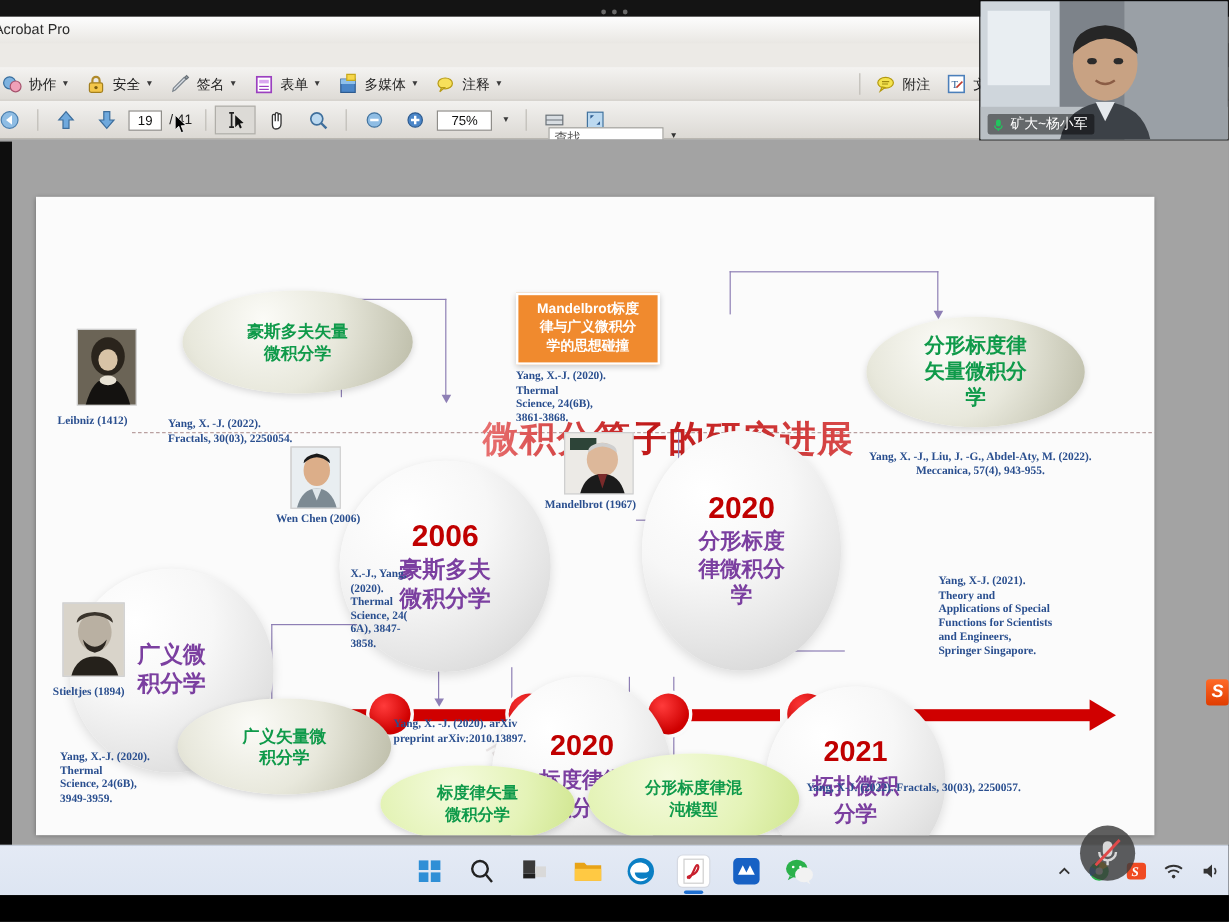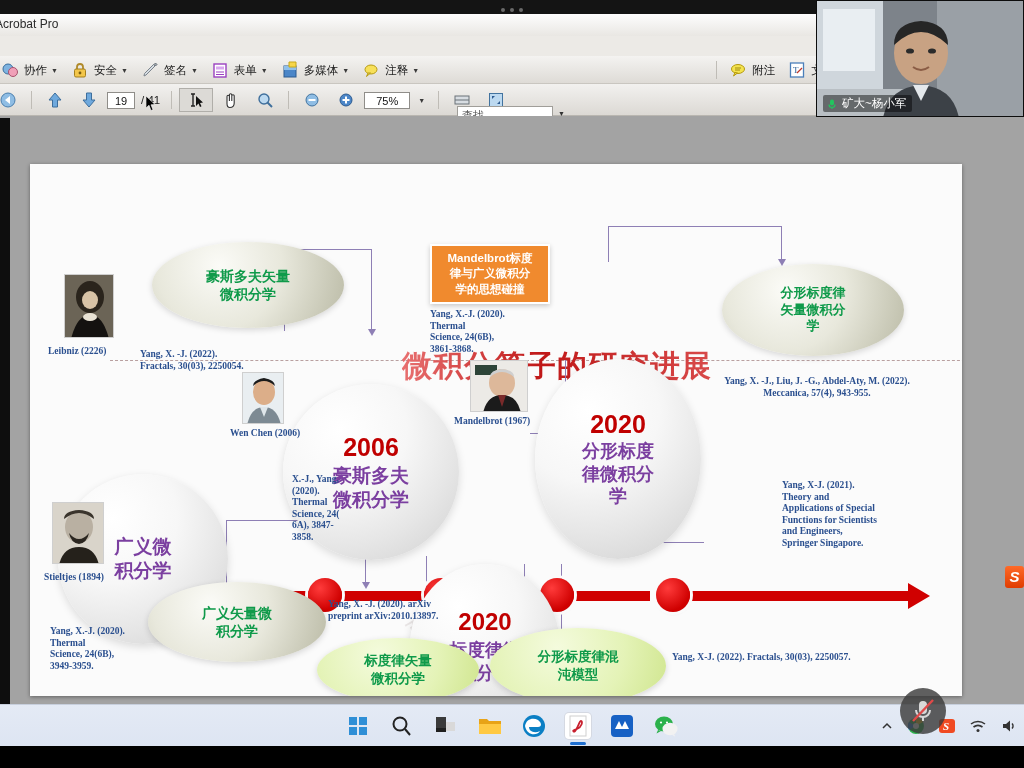--- a/index.html
+++ b/index.html
@@ -412,27 +412,31 @@
         <div class="sphere" style="left:505px;top:195px;width:166px;height:200px;">
           <div class="sph-year" style="font-size:25px;">2020</div>
           <div class="sph-txt" style="font-size:18px;margin-top:1px;">分形标度<br>律微积分<br>学</div>
         </div>
 
         <div class="sphere" style="left:380px;top:400px;width:150px;height:164px;">
           <div class="sph-year" style="font-size:24px;">2020</div>
           <div class="sph-txt" style="font-size:18px;margin-top:3px;">标度律微<br>积分学</div>
         </div>
 
+        <div class="sphere" style="left:608px;top:408px;width:150px;height:158px;">
+          <div class="sph-year" style="font-size:24px;">2021</div>
+          <div class="sph-txt" style="font-size:18px;margin-top:3px;">拓扑微积<br>分学</div>
+        </div>
 
         <div class="ellipse ell-gray" style="left:122px;top:78px;width:192px;height:86px;">
           <div class="ell-txt" style="font-size:14px;">豪斯多夫矢量<br>微积分学</div>
         </div>
 
         <div class="ellipse ell-gray" style="left:692px;top:100px;width:182px;height:92px;">
-          <div class="ell-txt" style="font-size:13px;">分形标度律<br>矢量微积分<br>学</div>
+          <div class="ell-txt" style="font-size:17px;">分形标度律<br>矢量微积分<br>学</div>
         </div>
 
         <div class="ellipse ell-gray" style="left:118px;top:418px;width:178px;height:80px;">
           <div class="ell-txt" style="font-size:14px;">广义矢量微<br>积分学</div>
         </div>
 
         <div class="ellipse ell-green" style="left:287px;top:474px;width:162px;height:64px;">
           <div class="ell-txt" style="font-size:13.5px;">标度律矢量<br>微积分学</div>
         </div>
 
@@ -446,21 +450,21 @@
 
         <div class="portrait" style="left:34px;top:110px;width:50px;height:64px;">
           <svg width="50" height="64" viewBox="0 0 50 64">
             <rect width="50" height="64" fill="#6b6456"></rect>
             <ellipse cx="25" cy="22" rx="14" ry="16" fill="#2a241c"></ellipse>
             <ellipse cx="25" cy="25" rx="8" ry="9" fill="#d8c3a6"></ellipse>
             <path d="M6 64 Q12 40 25 40 Q38 40 44 64z" fill="#141210"></path>
             <ellipse cx="25" cy="42" rx="7" ry="4" fill="#e8e2d4"></ellipse>
           </svg>
         </div>
-        <div class="caption" style="left:18px;top:182px;">Leibniz (2226)</div>
+        <div class="caption" style="left:18px;top:182px;">Leibniz (1412)</div>
 
         <div class="portrait" style="left:212px;top:208px;width:42px;height:52px;">
           <svg width="42" height="52" viewBox="0 0 42 52">
             <rect width="42" height="52" fill="#e9eef1"></rect>
             <ellipse cx="21" cy="19" rx="11" ry="13" fill="#dcae89"></ellipse>
             <path d="M10 13 Q21 3 32 13 Q32 7 21 5 Q10 7 10 13z" fill="#1a1a1a"></path>
             <path d="M4 52 Q8 34 21 34 Q34 34 38 52z" fill="#7d8a93"></path>
             <path d="M17 34 L21 44 L25 34z" fill="#dfe6ea"></path>
           </svg>
         </div>

